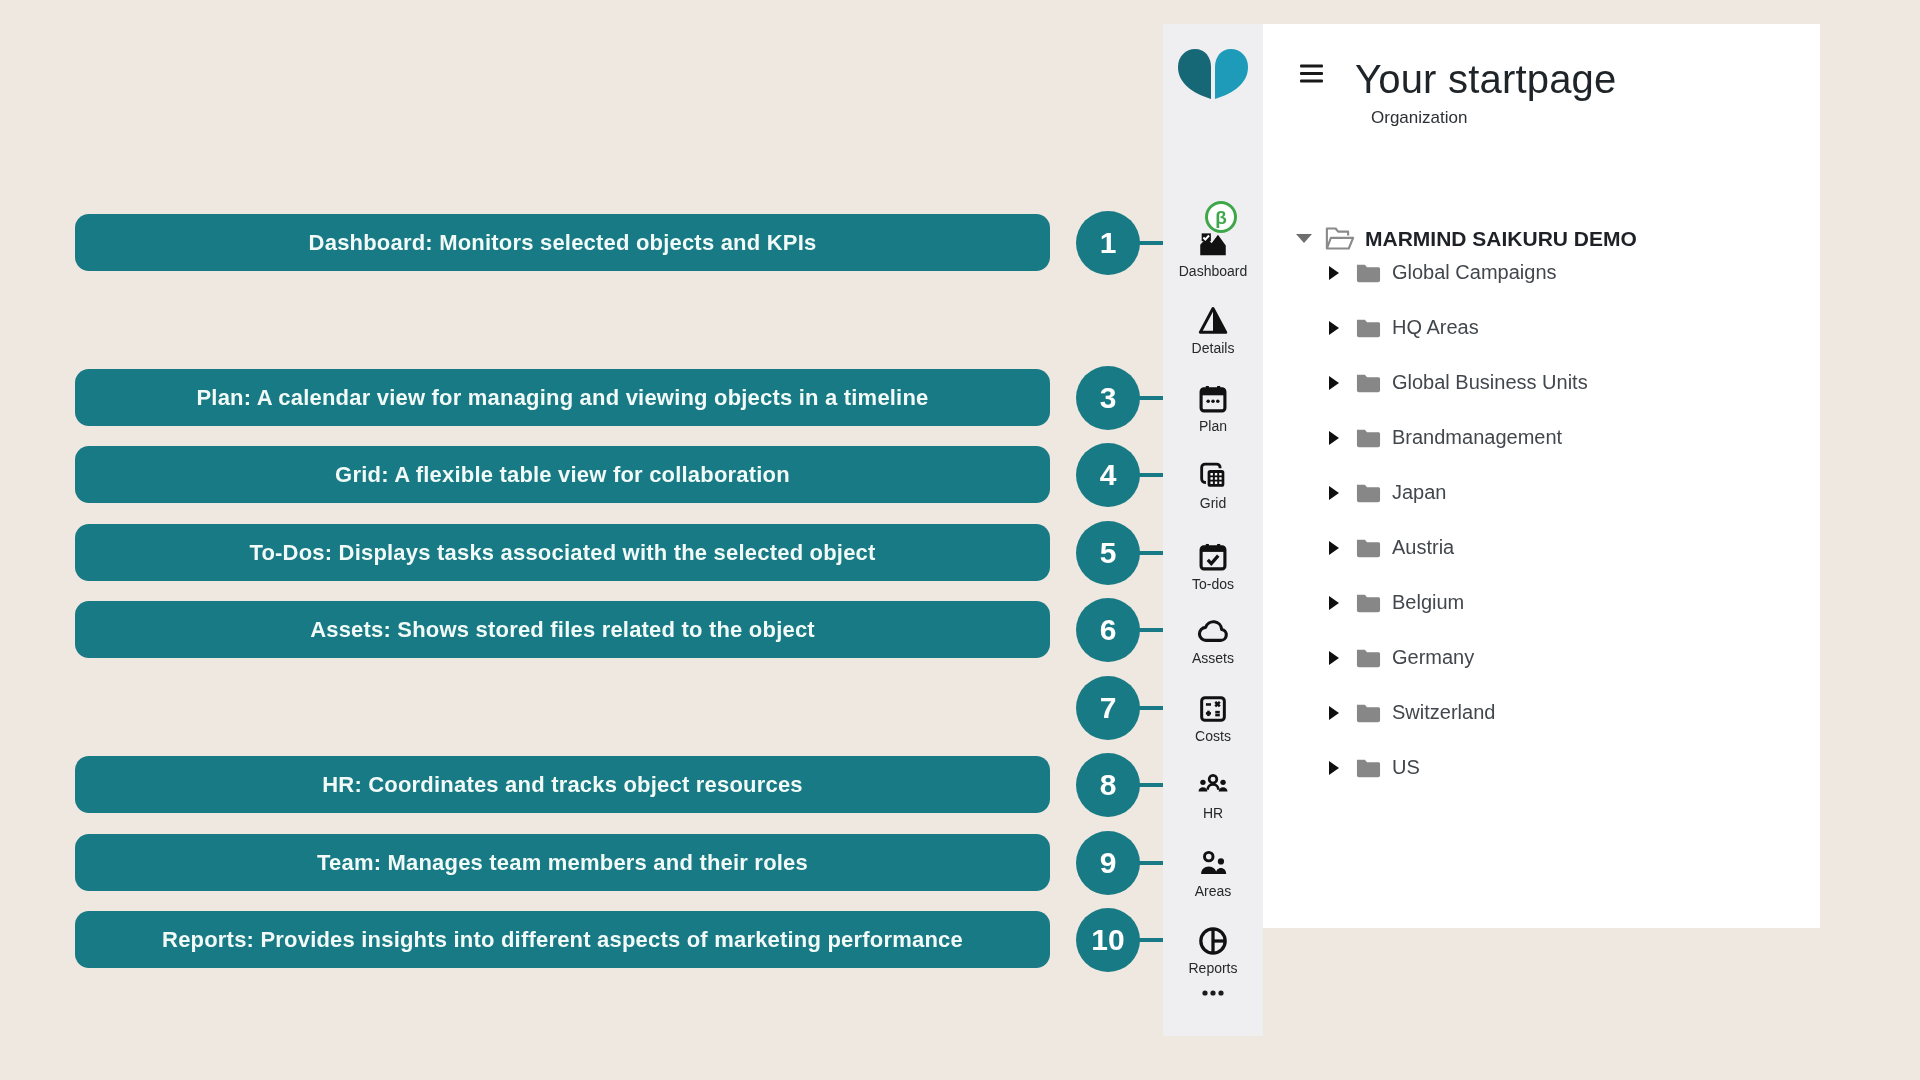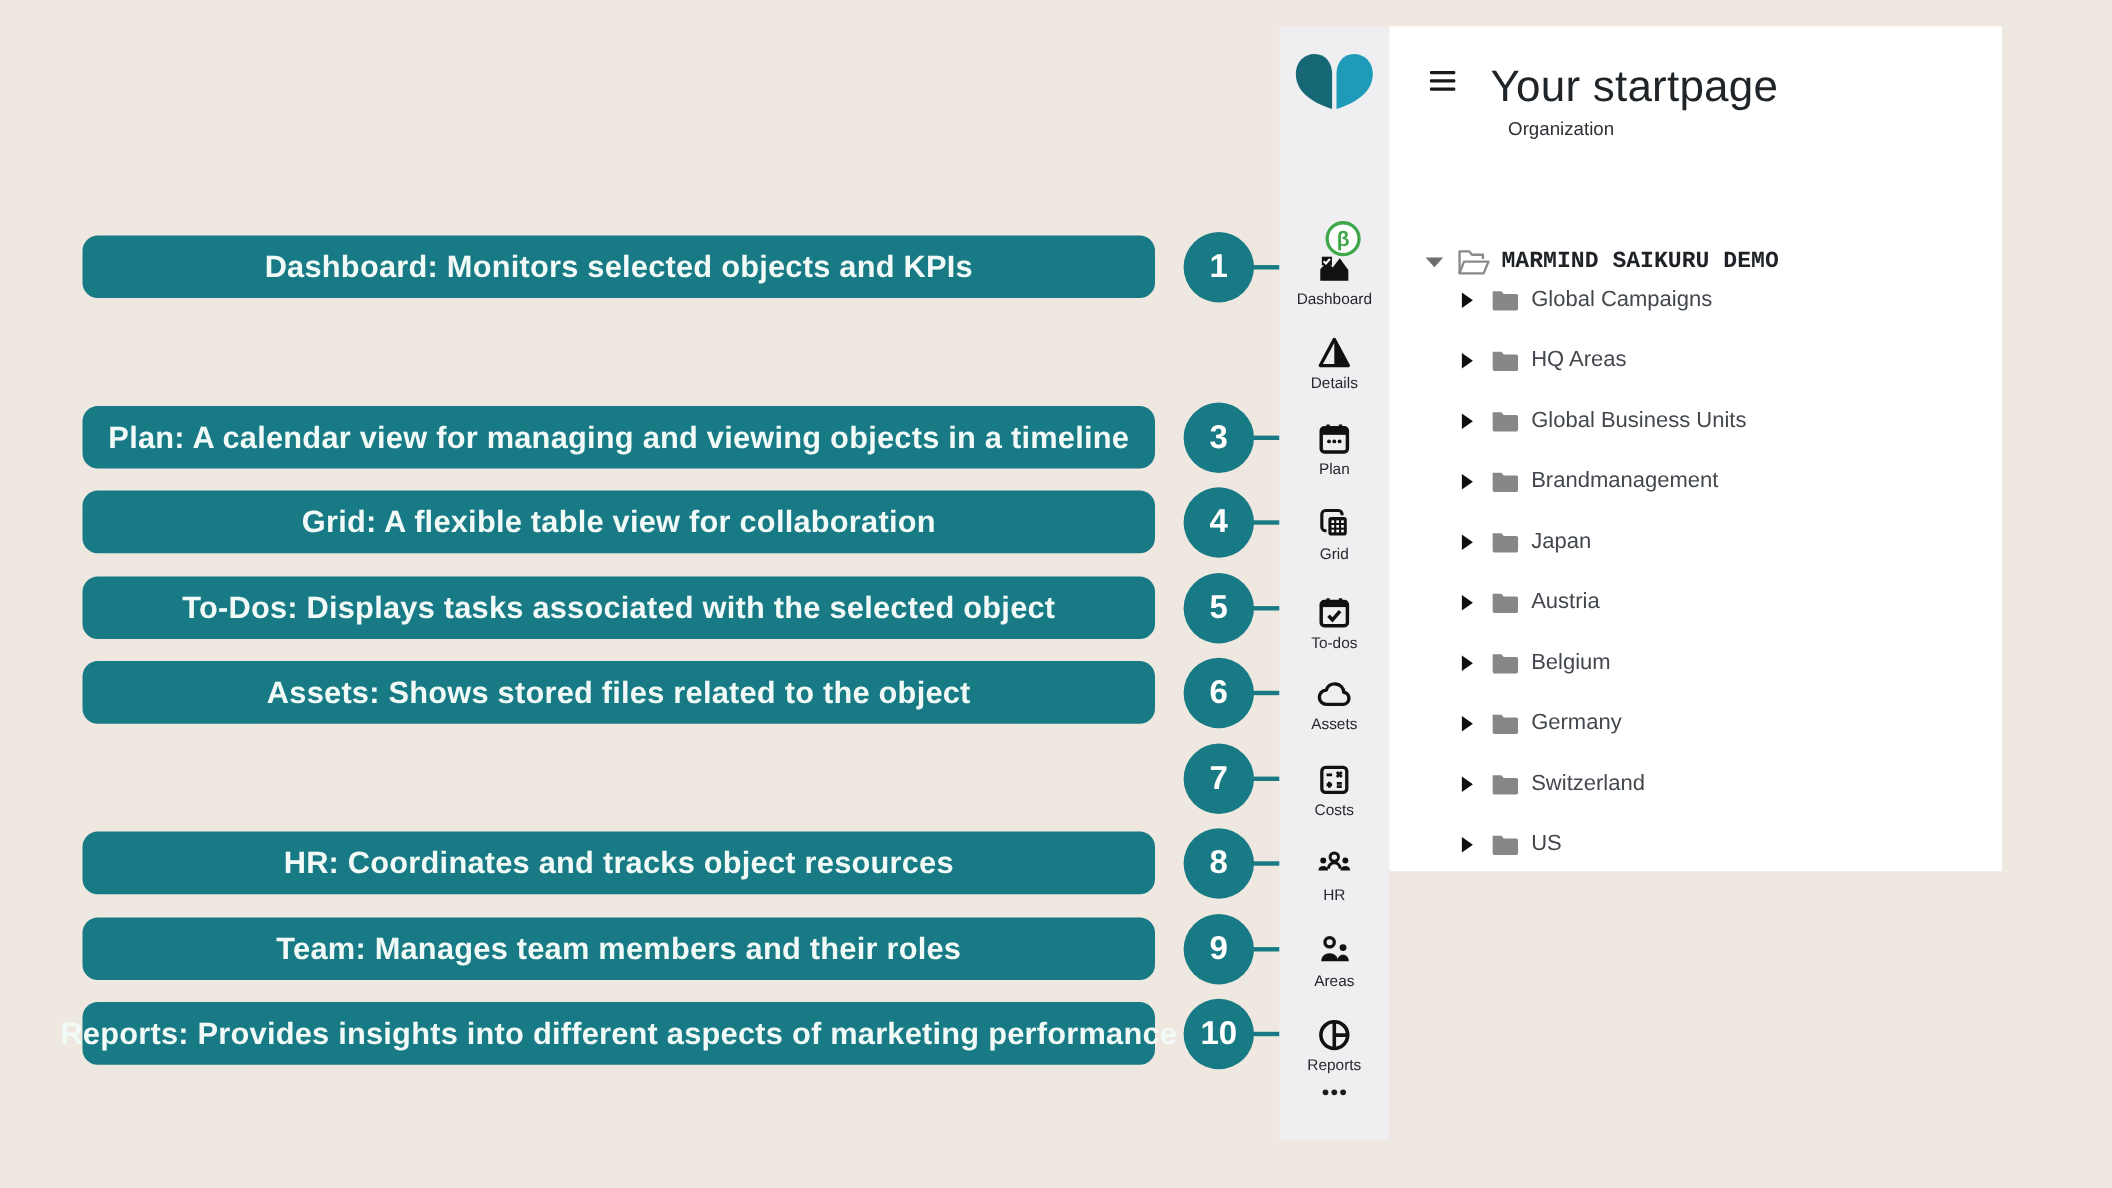--- a/index.html
+++ b/index.html
@@ -11,21 +11,21 @@
   .stage{position:absolute;inset:0;}
 
   
   .callout-row{position:absolute;left:75px;width:1117px;height:64px;}
   .bar{
     position:absolute;left:0;top:3px;width:975px;height:57px;
     background:#177A84;border-radius:14px;
     display:flex;align-items:center;justify-content:center;
   }
   .bar span{
-    color:#F2FAF8;font-size:28px;font-weight:bold;letter-spacing:.2px;
+    color:#F2FAF8;font-size:22px;font-weight:bold;letter-spacing:.2px;
     white-space:nowrap;
   }
   .connector{
     position:absolute;left:1063px;top:30px;width:55px;height:4px;background:#177A84;
   }
   .num-circle{
     position:absolute;left:1001px;top:0;width:64px;height:64px;border-radius:50%;
     background:#177A84;display:flex;align-items:center;justify-content:center;
   }
   .num-circle span{color:#FFFFFF;font-size:30px;font-weight:bold;}
@@ -37,33 +37,33 @@
   }
   .logo{position:absolute;left:14px;top:24px;width:72px;height:54px;}
   .nav-item{position:absolute;left:0;width:100px;text-align:center;cursor:pointer;}
   .nav-icon{height:36px;display:flex;align-items:center;justify-content:center;}
   .nav-label{display:block;margin-top:1px;font-size:14px;color:#26282B;}
   .beta-badge{position:absolute;left:40px;top:-27px;}
   .more-btn{position:absolute;left:0;top:957px;width:100px;text-align:center;cursor:pointer;}
 
   
   .panel{
-    position:absolute;left:1263px;top:24px;width:557px;height:768px;
+    position:absolute;left:1263px;top:24px;width:557px;height:904px;
     background:#FFFFFF;
   }
   .hamburger{position:absolute;left:36px;top:39px;cursor:pointer;}
   .panel-title{
     position:absolute;left:92px;top:33px;font-size:40px;font-weight:500;color:#1F2428;
     letter-spacing:.2px;white-space:nowrap;
   }
   .panel-subtitle{position:absolute;left:94px;top:84px;font-size:17px;color:#2C3034;margin-left:14px;}
 
   
   .tree-row{position:absolute;display:flex;align-items:center;cursor:pointer;}
-  .tree-row.root{left:33px;font-family:Liberation Mono, monospace;}
+  .tree-row.root{left:33px;}
   .tree-row.child{left:66px;}
   .caret-down{
     width:0;height:0;border-left:8px solid transparent;border-right:8px solid transparent;
     border-top:9px solid #6E6E6E;margin-right:13px;
   }
   .caret-right{
     width:0;height:0;border-top:7px solid transparent;border-bottom:7px solid transparent;
     border-left:10px solid #0F0F0F;margin-right:16px;
   }
   .tree-row .folder{margin-right:10px;display:flex;}

